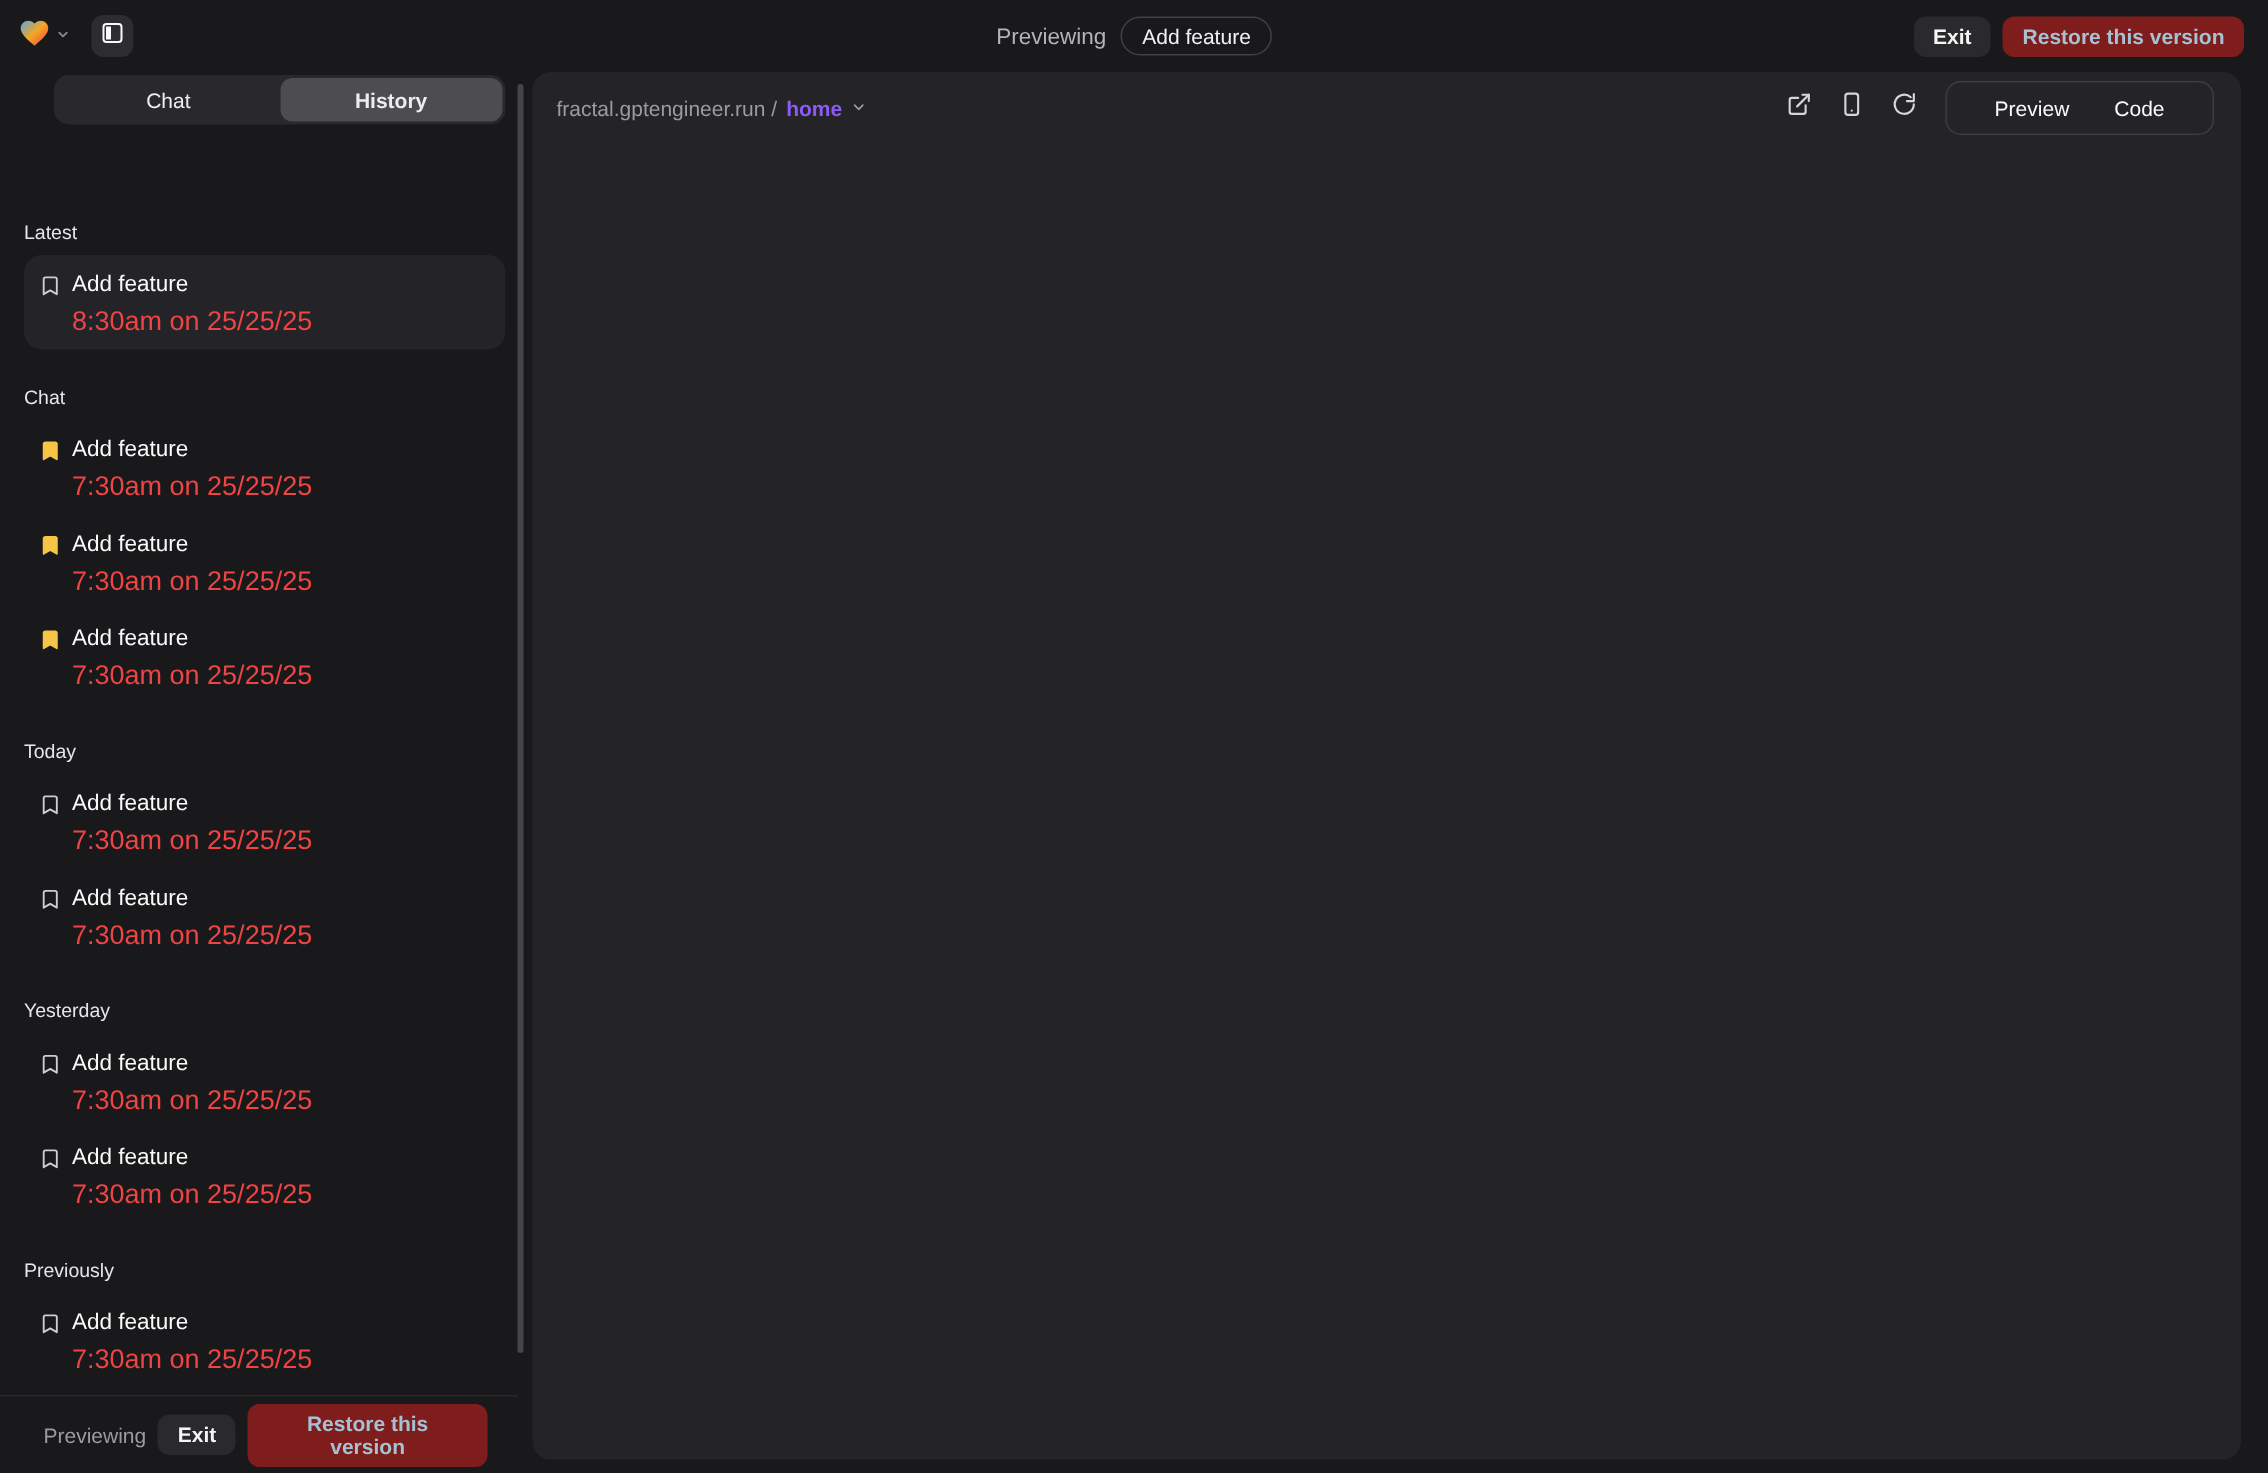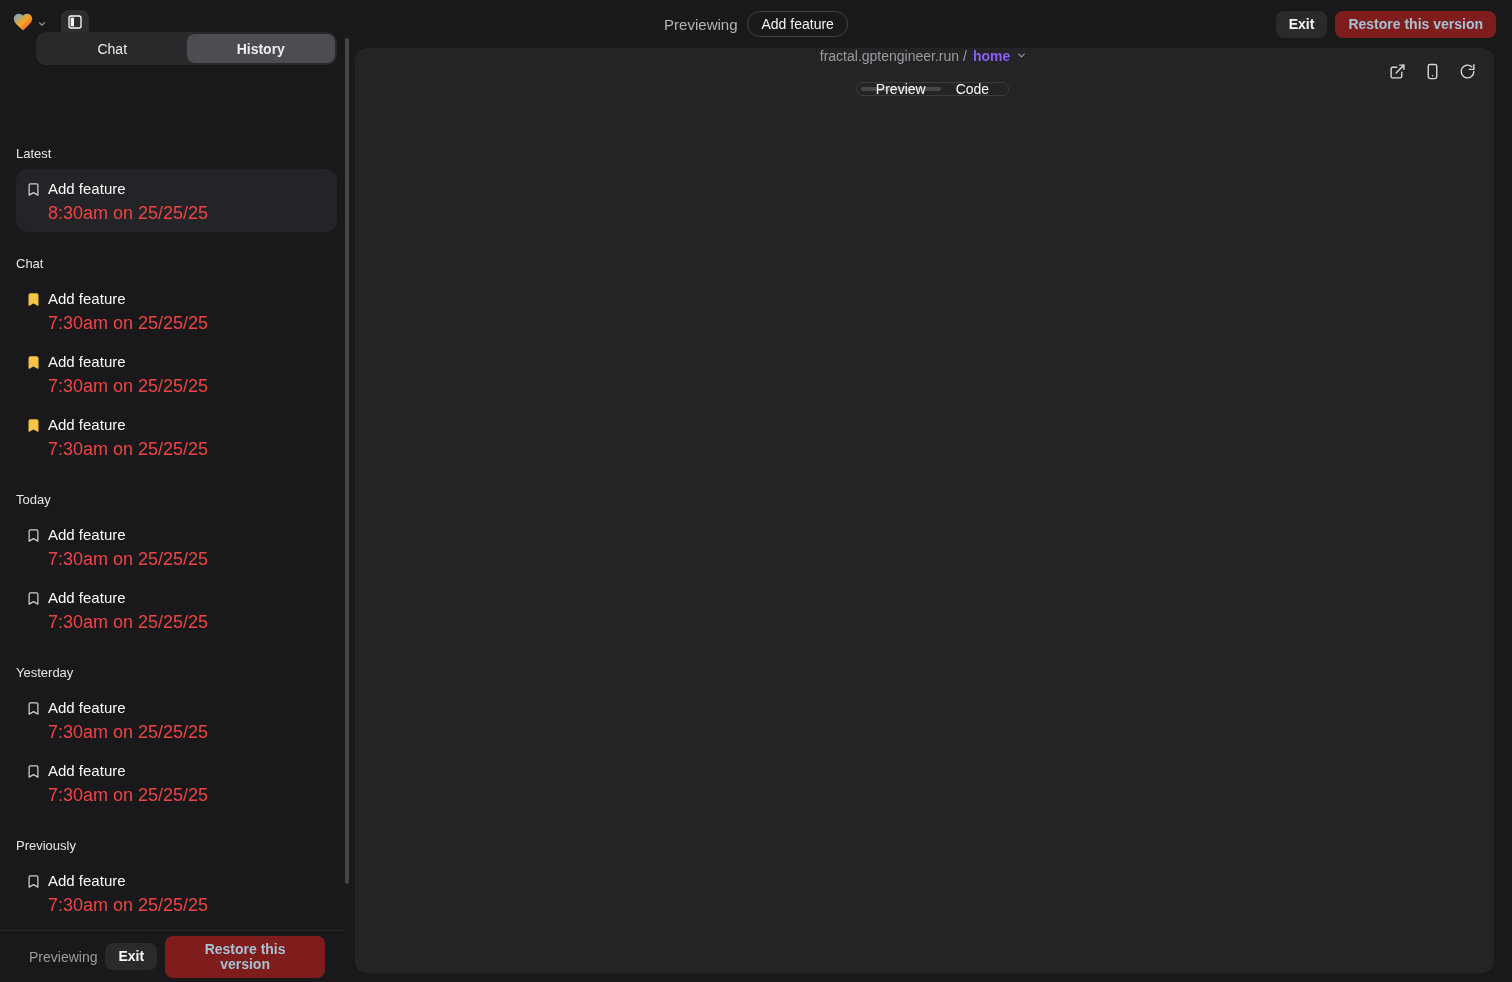--- a/index.html
+++ b/index.html
@@ -29,34 +29,34 @@
     border:1px solid #414145; border-radius:16px; padding:4px 13px;
     font-size:14px; font-weight:500; color:#f2f2f4; background:transparent;
   }
   .topbar-right { position:absolute; right:16px; top:0; height:48px; display:flex; align-items:center; gap:8px; }
   .btn { border:none; border-radius:8px; padding:6px 13px; font-size:14px; font-weight:700;
     font-family:"Liberation Sans", sans-serif; cursor:pointer; line-height:15px; }
   .btn-dark { background:#2a2a2d; color:#f5f5f6; }
   .btn-blue { background:#7f1d1d; color:#a5c2d3; }
 
   
-  .sidebar { position:absolute; left:0; top:30px; width:355px; bottom:0;padding-left:20px; }
+  .sidebar { position:absolute; left:0; top:48px; width:355px; bottom:0;padding-left:20px; }
   .seg-tabs {
     margin:2px 18px 0 16px; height:33px; background:#29292c; border-radius:10px;
     display:flex; padding:2px; align-items:stretch;
   }
   .seg-tab {
     flex:1; display:flex; align-items:center; justify-content:center;
     font-size:14px; color:#ededf0; border-radius:8px; cursor:pointer;
   }
   .seg-tab.active { background:#4c4c51; font-weight:700; }
 
   .history-list { position:absolute; top:84px; left:0; right:18px; bottom:52px; overflow:hidden; padding:0 0 0 16px; }
   .sec-label { font-size:13px; color:#e6e6e9; margin:24px 0 8px 0; }
-  .sec-label.first { margin-top:32px; }
+  .sec-label.first { margin-top:15px; }
   .hist-item { display:flex; gap:7px; padding:10px; border-radius:12px; cursor:pointer; align-items:flex-start; }
   .hist-item.highlighted { background:#242428; }
   .hist-item .bm { width:15px; height:15px; margin-top:3px; flex:none; }
   .hist-item .title { font-size:15px; font-weight:500; color:#fafafa; line-height:20px; }
   .hist-item .time { font-size:18px; color:#ef4444; line-height:18px; margin-top:5px; }
   .bm svg { display:block; }
   .bm.outline svg { stroke:#cecED2; fill:none; }
   .bm.saved svg { stroke:#f6c546; fill:#f6c546; }
 
   .side-scrollbar { position:absolute; right:6px; top:8px; width:4px; height:846px;
@@ -67,29 +67,29 @@
     background:#19191b; border-top:1px solid #29292c;
     display:flex; align-items:center; padding:0 20px 0 29px; gap:8px;
   }
   .side-footer .status { font-size:14px; color:#9b9ba0; margin-right:auto; }
 
   
   .main {
     position:absolute; left:355px; top:48px; width:1139px; height:925px;
     background:#242427; border-radius:12px;
   }
-  .main-header { height:48px; display:flex; align-items:center; padding:0 18px 0 16px;flex-direction:column; }
+  .main-header { height:48px; display:flex; align-items:center; padding:0 18px 0 16px; }
   .url-bar { display:flex; align-items:center; gap:6px; font-size:14px; cursor:pointer; }
   .url-prefix { color:#9b9ba0; }
   .url-page { color:#8b5cf6; font-weight:700; }
   .head-icons { margin-left:auto; display:flex; align-items:center; gap:17px; }
   .icon-btn { width:18px; height:18px; display:flex; align-items:center; justify-content:center; cursor:pointer; }
   .icon-btn svg { stroke:#d6d6da; fill:none; }
   .view-toggle {
-    margin-left:18px; display:flex; border:1px solid #3d3d41; border-radius:10px; padding:4px; height:32px;
+    margin-left:18px; display:flex; border:1px solid #3d3d41; border-radius:10px; padding:17px; height:32px;
     align-items:stretch; overflow:hidden;
   }
   .view-seg { padding:0 15px; display:flex; align-items:center; font-size:14px; font-weight:500;
     color:#fafafa; cursor:pointer; border-radius:8px; }
   .view-seg.active { background:#47474c; }
   .preview-body { flex:1; }
 </style>
 </head>
 <body>
 

